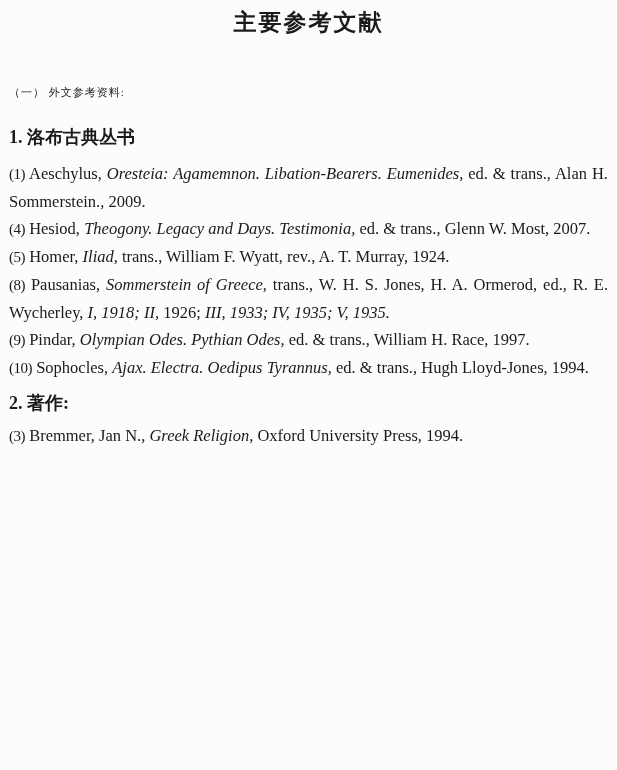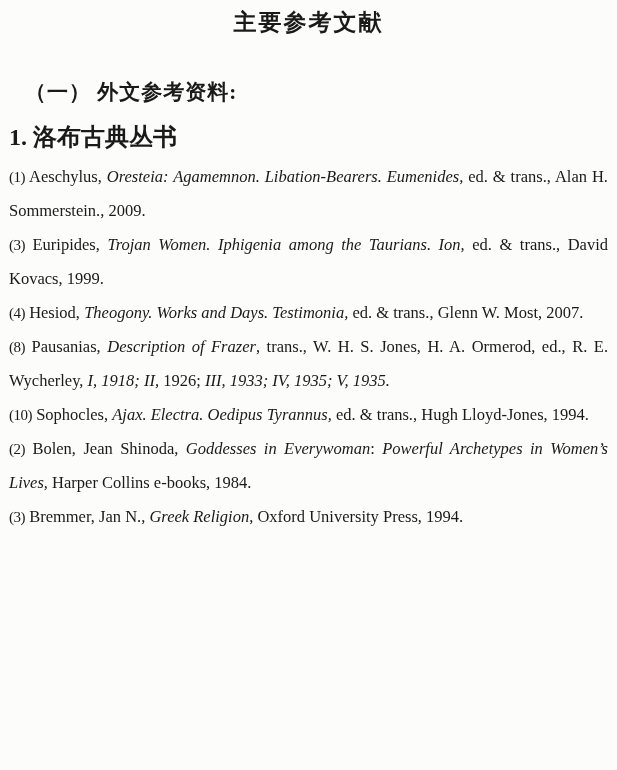--- a/index.html
+++ b/index.html
@@ -20,38 +20,38 @@
   }
   .doc-title {
     margin: 0;
     font-size: 23px;
     font-weight: 700;
     line-height: 30px;
     text-align: center;
     letter-spacing: 2px;
   }
   .section-heading {
-    margin: 42px 0 0 16px;
-    font-size: 21px;
-    font-weight: 700;
+    margin: 42px 0 0 0;
+    font-size: 11px;
+    font-weight: 400;
     line-height: 24px;
     letter-spacing: 1px;
   }
   .sub-heading {
     margin: 20px 0 10px 0;
-    font-size: 24px;
+    font-size: 18px;
     font-weight: 700;
     line-height: 26px;
   }
   .sub-heading.second {
     margin: 8px 0 6px 0;
   }
   .entries {
     font-size: 16.5px;
-    line-height: 34px;
+    line-height: 27px;
   }
   .entry {
     margin: 0;
     text-align: justify;
   }
   .entry .num {
     font-size: 15px;
     letter-spacing: -0.5px;
   }
   .entry .it {
@@ -64,27 +64,28 @@
 <div class="page">
 
   <h1 class="doc-title">主要参考文献</h1>
 
   <h2 class="section-heading">（一） 外文参考资料:</h2>
 
   <section>
     <h3 class="sub-heading">1. 洛布古典丛书</h3>
     <div class="entries">
         <p class="entry"><span class="num">(1)</span> <span>Aeschylus, </span><span class="it">Oresteia: Agamemnon. Libation-Bearers. Eumenides,</span><span> ed. &amp; trans., Alan H. Sommerstein., 2009.</span></p>
-        <p class="entry"><span class="num">(3)</span> <span>Euripides, </span><span class="it">Trojan Women. Iphigenia among the Taurians. Ion,</span><span> ed. &amp; trans., David Kovacs, 1999.</span></p>
-        <p class="entry"><span class="num">(4)</span> <span>Hesiod, </span><span class="it">Theogony. Works and Days. Testimonia,</span><span> ed. &amp; trans., Glenn W. Most, 2007.</span></p>
-        <p class="entry"><span class="num">(8)</span> <span>Pausanias, </span><span class="it">Description of Frazer</span><span>, trans., W. H. S. Jones, H. A. Ormerod, ed., R. E. Wycherley, </span><span class="it">I, 1918;</span><span> </span><span class="it">II,</span><span> 1926; </span><span class="it">III, 1933; IV, 1935; V, 1935.</span></p>
+        <p class="entry"><span class="num">(4)</span> <span>Hesiod, </span><span class="it">Theogony. Legacy and Days. Testimonia,</span><span> ed. &amp; trans., Glenn W. Most, 2007.</span></p>
+        <p class="entry"><span class="num">(5)</span> <span>Homer, </span><span class="it">Iliad,</span><span> trans., William F. Wyatt, rev., A. T. Murray, 1924.</span></p>
+        <p class="entry"><span class="num">(8)</span> <span>Pausanias, </span><span class="it">Sommerstein of Greece</span><span>, trans., W. H. S. Jones, H. A. Ormerod, ed., R. E. Wycherley, </span><span class="it">I, 1918;</span><span> </span><span class="it">II,</span><span> 1926; </span><span class="it">III, 1933; IV, 1935; V, 1935.</span></p>
+        <p class="entry"><span class="num">(9)</span> <span>Pindar, </span><span class="it">Olympian Odes. Pythian Odes,</span><span> ed. &amp; trans., William H. Race, 1997.</span></p>
         <p class="entry"><span class="num">(10)</span> <span>Sophocles, </span><span class="it">Ajax. Electra. Oedipus Tyrannus,</span><span> ed. &amp; trans., Hugh Lloyd-Jones, 1994.</span></p>
       </div>
   </section>
 
   <section>
+    <h3 class="sub-heading second">2. 著作:</h3>
     <div class="entries">
-        <p class="entry"><span class="num">(2)</span> <span>Bolen, Jean Shinoda, </span><span class="it">Goddesses in Everywoman</span><span>: </span><span class="it">Powerful Archetypes in Women’s Lives,</span><span> Harper Collins e-books, 1984.</span></p>
         <p class="entry"><span class="num">(3)</span> <span>Bremmer, Jan N., </span><span class="it">Greek Religion</span><span>, Oxford University Press, 1994.</span></p>
       </div>
   </section>
 
 </div>
 
 </body></html>

